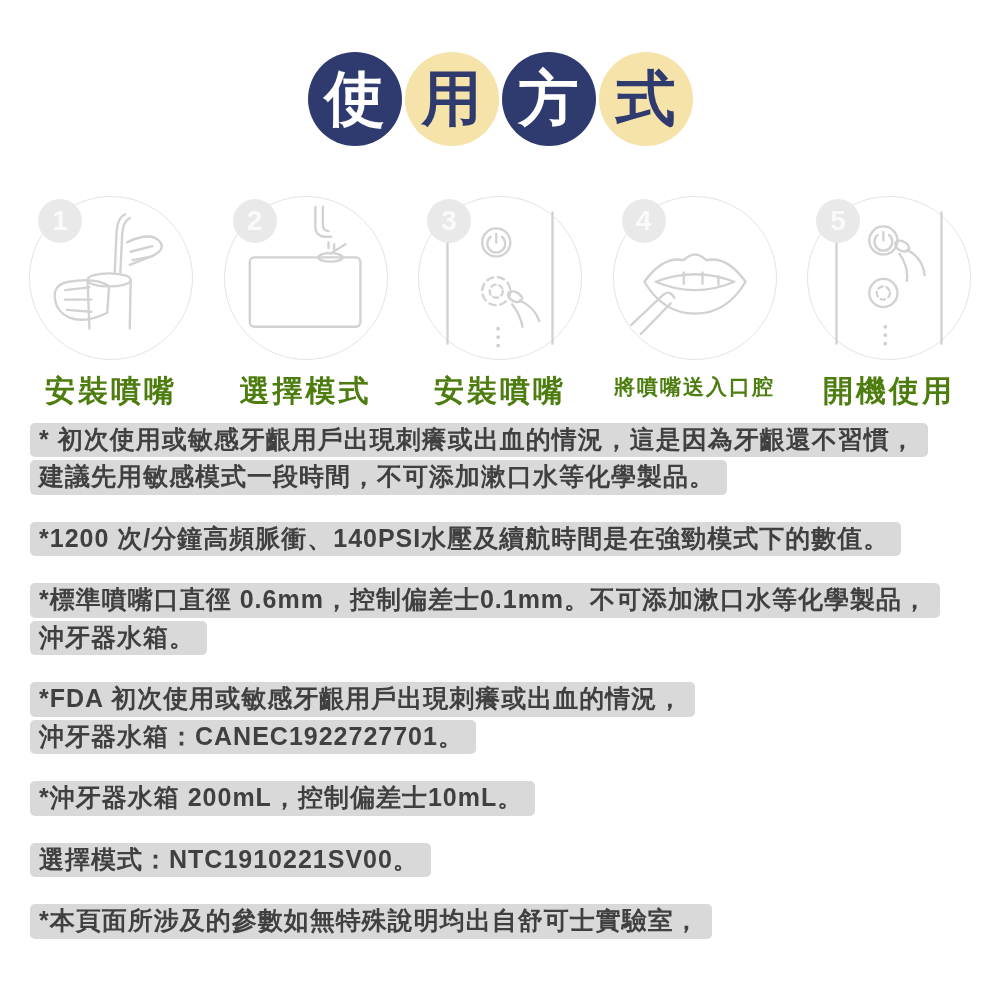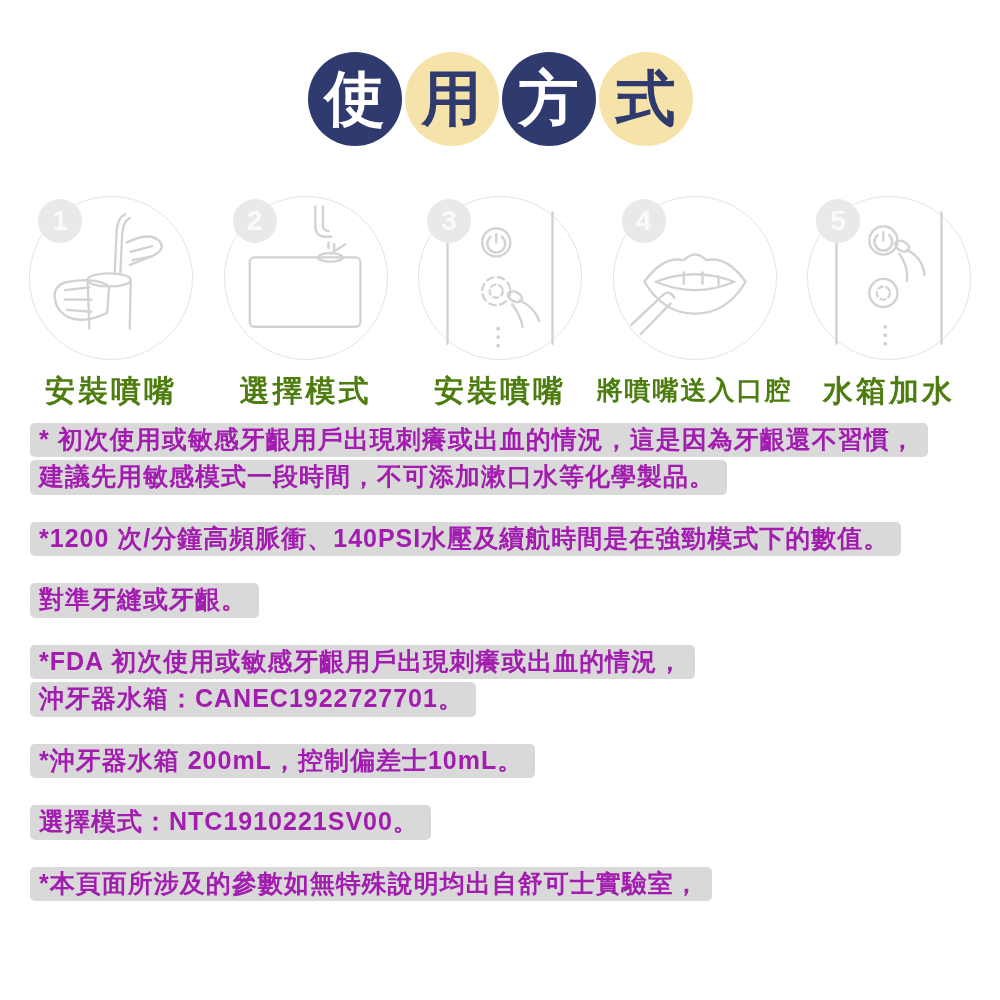--- a/index.html
+++ b/index.html
@@ -39,29 +39,29 @@
     background:#e9e9e9;color:#fafafa;font-size:28px;font-weight:bold;
     display:flex;align-items:center;justify-content:center;
   }
   .step-circle svg{width:150px;height:150px;}
   .sk{stroke:#d2d2d2;fill:none;stroke-width:2.5;stroke-linecap:round;stroke-linejoin:round;}
   .sk-dot{fill:#cfcfcf;stroke:none;}
   .step-caption{
     margin-top:14px;font-size:30px;font-weight:bold;letter-spacing:3px;
     color:#4d7c0f;text-align:center;line-height:1.15;white-space:nowrap;
   }
-  .step-caption.small{font-size:26px;letter-spacing:2px;line-height:1.4;margin-top:12px;}
+  .step-caption.small{font-size:21px;letter-spacing:2px;line-height:1.4;margin-top:12px;}
 
   
   .notes{margin-top:14px;padding-left:30px;}
   .note{margin-bottom:27px;}
   .note-line{
     display:table;background:#d9d9d9;border-radius:5px;
     padding:2px 12px 3px 9px;margin-bottom:3px;
-    font-size:25px;font-weight:bold;letter-spacing:1px;color:#a21caf;
+    font-size:25px;font-weight:bold;letter-spacing:1px;color:#404040;
     line-height:1.18;white-space:nowrap;
   }
 </style>
 </head>
 <body>
 
 <div class="title-row">
   <div class="title-circle navy">使</div>
   <div class="title-circle cream">用</div>
   <div class="title-circle navy">方</div>
@@ -148,38 +148,39 @@
         <path class="sk" d="M68 34 a9.5 9.5 0 1 0 12 0"></path>
         <ellipse class="sk" cx="94" cy="46" rx="8" ry="5" transform="rotate(28 94 46)"></ellipse>
         <path class="sk" d="M99 50 q17 8 19 27 M91 54 q10 14 8 29"></path>
         <circle class="sk" cx="74" cy="96" r="15"></circle>
         <circle class="sk" cx="74" cy="96" r="7" stroke-dasharray="5 4"></circle>
         <circle class="sk-dot" cx="76" cy="132" r="2"></circle>
         <circle class="sk-dot" cx="76" cy="141" r="2"></circle>
         <circle class="sk-dot" cx="76" cy="150" r="2"></circle>
       </svg>
     </div>
-    <div class="step-caption">水箱加水</div>
+    <div class="step-caption">開機使用</div>
   </div>
 
 </div>
 
 <div class="notes">
 
   <div class="note">
     <div class="note-line">* 初次使用或敏感牙齦用戶出現刺癢或出血的情況，這是因為牙齦還不習慣，</div>
     <div class="note-line">建議先用敏感模式一段時間，不可添加漱口水等化學製品。</div>
   </div>
 
   <div class="note">
     <div class="note-line">*1200 次/分鐘高頻脈衝、140PSI水壓及續航時間是在強勁模式下的數值。</div>
   </div>
 
   <div class="note">
-    <div class="note-line">對準牙縫或牙齦。</div>
+    <div class="note-line">*標準噴嘴口直徑 0.6mm，控制偏差士0.1mm。不可添加漱口水等化學製品，</div>
+    <div class="note-line">沖牙器水箱。</div>
   </div>
 
   <div class="note">
     <div class="note-line">*FDA 初次使用或敏感牙齦用戶出現刺癢或出血的情況，</div>
     <div class="note-line">沖牙器水箱：CANEC1922727701。</div>
   </div>
 
   <div class="note">
     <div class="note-line">*沖牙器水箱 200mL，控制偏差士10mL。</div>
   </div>

